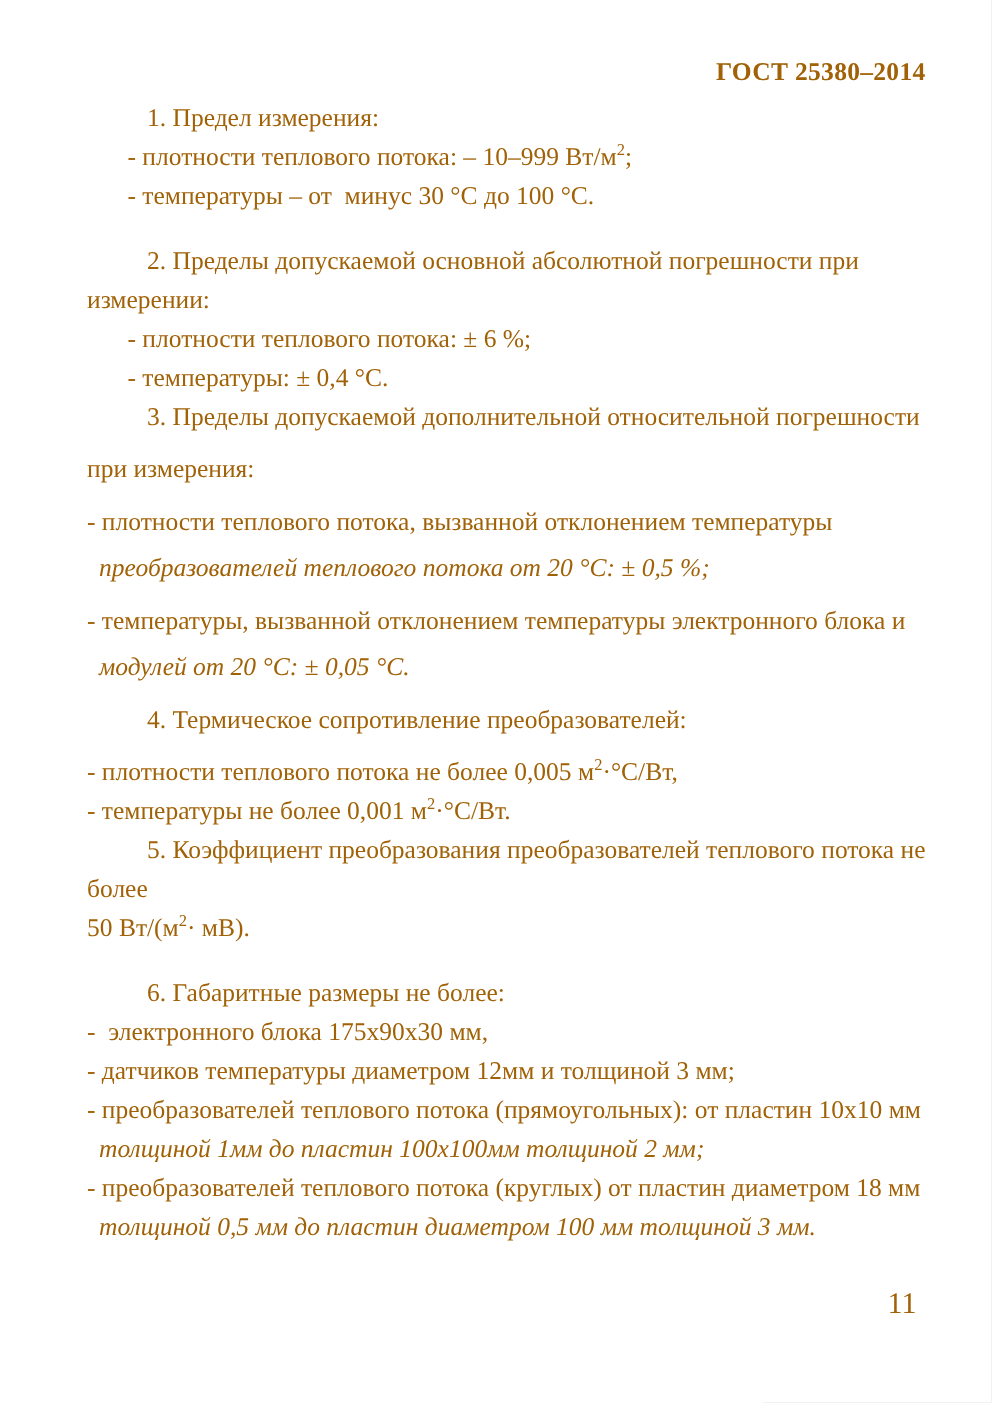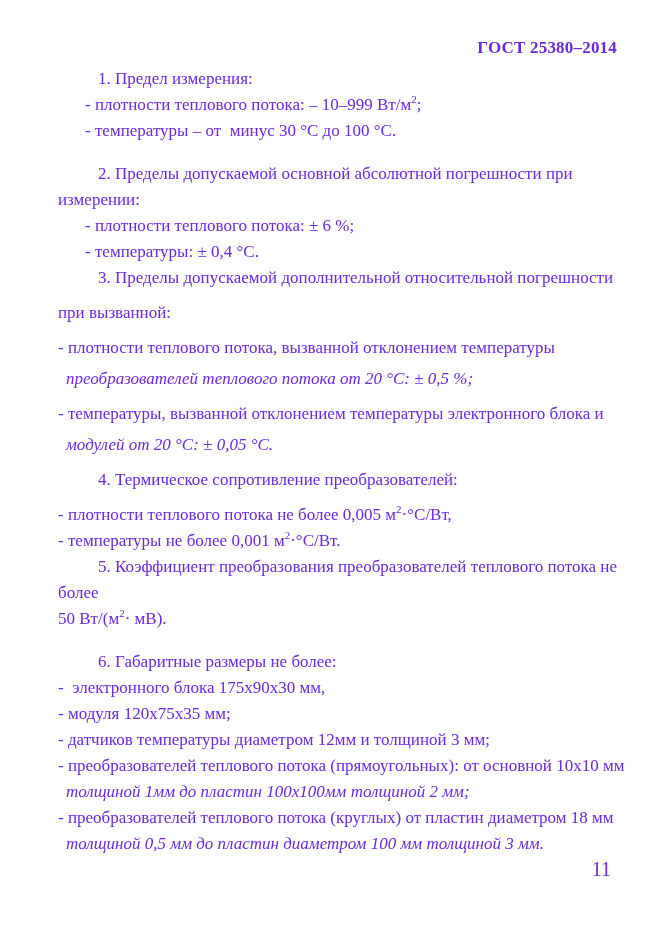--- a/index.html
+++ b/index.html
@@ -6,21 +6,21 @@
     margin: 0;
     padding: 0;
     background: #e8e8e8;
   }
   .page {
     position: relative;
     width: 661px;
     height: 935px;
     margin: 0 auto;
     background: #ffffff;
-    color: #6d28d9;
+    color: #a16207;
     font-family: "Liberation Serif", "DejaVu Serif", serif;
     overflow: hidden;
   }
   .gost-header {
     position: absolute;
     top: 38px;
     right: 44px;
     font-size: 17px;
     font-weight: 700;
     letter-spacing: 0.2px;
@@ -68,34 +68,33 @@
 
   <main class="document-body">
       <p class="line indent-numbered"><span>1. Предел измерения:</span></p>
       <p class="line indent-sub-item"><span>- плотности теплового потока: – 10–999 Вт/м</span><sup>2</sup><span>;</span></p>
       <p class="line indent-sub-item"><span>- температуры – от &nbsp;минус 30 °С до 100 °С.</span></p>
       <p class="line indent-numbered space-large"><span>2. Пределы допускаемой основной абсолютной погрешности при</span></p>
       <p class="line indent-flush"><span>измерении:</span></p>
       <p class="line indent-sub-item"><span>- плотности теплового потока: ± 6 %;</span></p>
       <p class="line indent-sub-item"><span>- температуры: ± 0,4 °С.</span></p>
       <p class="line indent-numbered"><span>3. Пределы допускаемой дополнительной относительной погрешности</span></p>
-      <p class="line indent-flush space-medium"><span>при вызванной:</span></p>
+      <p class="line indent-flush space-medium"><span>при измерения:</span></p>
       <p class="line indent-dash-item space-medium"><span>- плотности теплового потока, вызванной отклонением температуры</span></p>
       <p class="line indent-continuation space-small"><span>преобразователей теплового потока от 20 °С: ± 0,5 %;</span></p>
       <p class="line indent-dash-item space-medium"><span>- температуры, вызванной отклонением температуры электронного блока и</span></p>
       <p class="line indent-continuation space-small"><span>модулей от 20 °С: ± 0,05 °С.</span></p>
       <p class="line indent-numbered space-medium"><span>4. Термическое сопротивление преобразователей:</span></p>
       <p class="line indent-dash-item space-medium"><span>- плотности теплового потока не более 0,005 м</span><sup>2</sup><span>·°С/Вт,</span></p>
       <p class="line indent-dash-item"><span>- температуры не более 0,001 м</span><sup>2</sup><span>·°С/Вт.</span></p>
       <p class="line indent-numbered"><span>5. Коэффициент преобразования преобразователей теплового потока не более</span></p>
       <p class="line indent-flush"><span>50 Вт/(м</span><sup>2</sup><span>· мВ).</span></p>
       <p class="line indent-numbered space-large"><span>6. Габаритные размеры не более:</span></p>
       <p class="line indent-dash-item"><span>- &nbsp;электронного блока 175х90х30 мм,</span></p>
-      <p class="line indent-dash-item"><span>- модуля 120х75х35 мм;</span></p>
       <p class="line indent-dash-item"><span>- датчиков температуры диаметром 12мм и толщиной 3 мм;</span></p>
-      <p class="line indent-dash-item"><span>- преобразователей теплового потока (прямоугольных): от основной 10х10 мм</span></p>
+      <p class="line indent-dash-item"><span>- преобразователей теплового потока (прямоугольных): от пластин 10х10 мм</span></p>
       <p class="line indent-continuation"><span>толщиной 1мм до пластин 100х100мм толщиной 2 мм;</span></p>
       <p class="line indent-dash-item"><span>- преобразователей теплового потока (круглых) от пластин диаметром 18 мм</span></p>
       <p class="line indent-continuation"><span>толщиной 0,5 мм до пластин диаметром 100 мм толщиной 3 мм.</span></p>
     </main>
 
   <div class="page-number">11</div>
 </div>
 
 </body></html>

